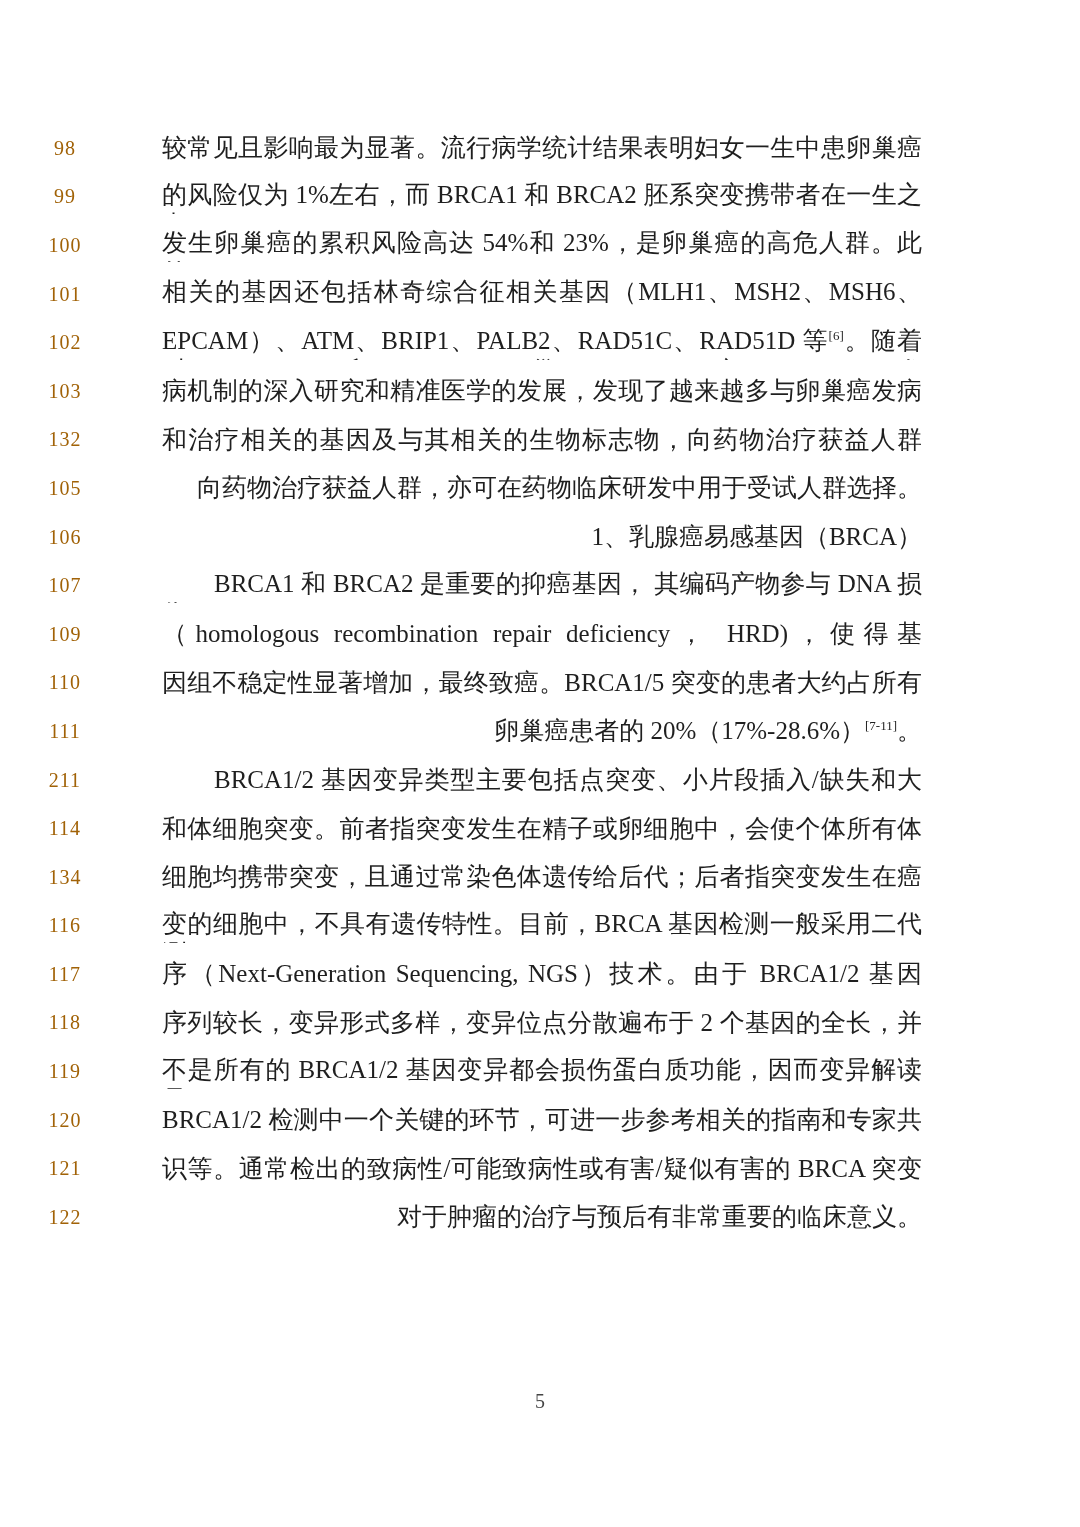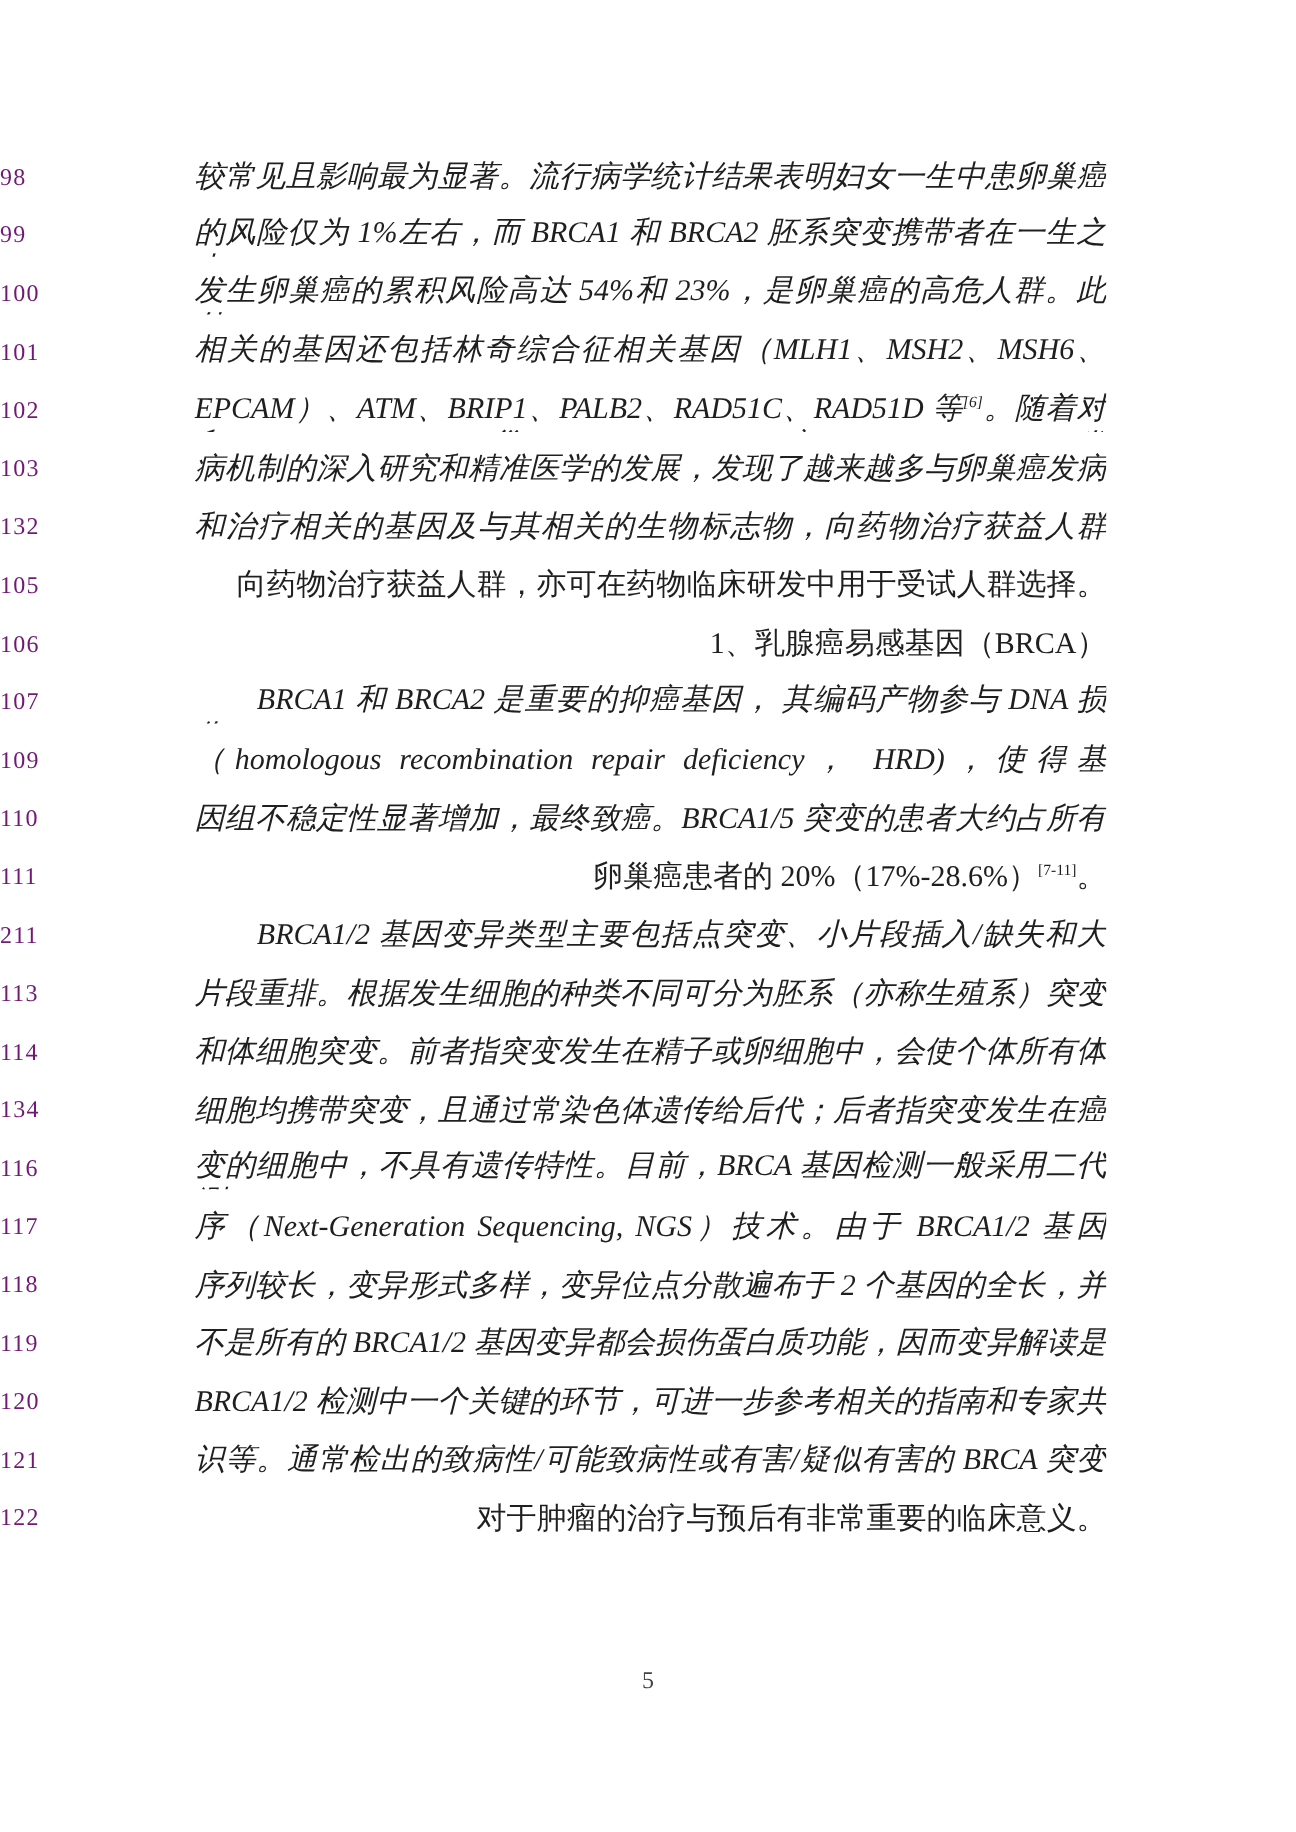--- a/index.html
+++ b/index.html
@@ -23,42 +23,41 @@
   }
   .line-row {
     display: flex;
     align-items: center;
     height: 48.6px;
     overflow: hidden;
   }
   .line-num {
     flex: none;
     width: 130px;
-    text-align: left;
+    text-align: center;
     font-size: 20px;
-    color: #701a75;
+    color: #a16207;
     letter-spacing: 1px;
   }
   .line-text {
     flex: none;
     margin-left: 32px;
     width: 760px;
     font-size: 25px;
     line-height: 30px;
     max-height: 34px;
     overflow: hidden;
     white-space: nowrap;
     text-align: right;
   }
   .line-text.fill {
     white-space: normal;
     text-align: justify;
     text-align-last: justify;
     text-justify: inter-character;
-    font-style: italic;
   }
   .line-text.indent {
     text-indent: 52px;
   }
   .line-text sup {
     font-size: 13px;
     line-height: 0;
     vertical-align: 9px;
     letter-spacing: 0;
   }
@@ -127,24 +126,20 @@
       </div>
       <div class="line-row">
         <span class="line-num">111</span>
         <span class="line-text">卵巢癌患者的 20%（17%-28.6%）<sup>[7-11]</sup>。</span>
       </div>
       <div class="line-row">
         <span class="line-num">211</span>
         <span class="line-text fill indent">BRCA1/2 基因变异类型主要包括点突变、小片段插入/缺失和大</span>
       </div>
       <div class="line-row">
-        <span class="line-num">113</span>
-        <span class="line-text fill">片段重排。根据发生细胞的种类不同可分为胚系（亦称生殖系）突变</span>
-      </div>
-      <div class="line-row">
         <span class="line-num">114</span>
         <span class="line-text fill">和体细胞突变。前者指突变发生在精子或卵细胞中，会使个体所有体</span>
       </div>
       <div class="line-row">
         <span class="line-num">134</span>
         <span class="line-text fill">细胞均携带突变，且通过常染色体遗传给后代；后者指突变发生在癌</span>
       </div>
       <div class="line-row">
         <span class="line-num">116</span>
         <span class="line-text fill">变的细胞中，不具有遗传特性。目前，BRCA 基因检测一般采用二代测</span>

